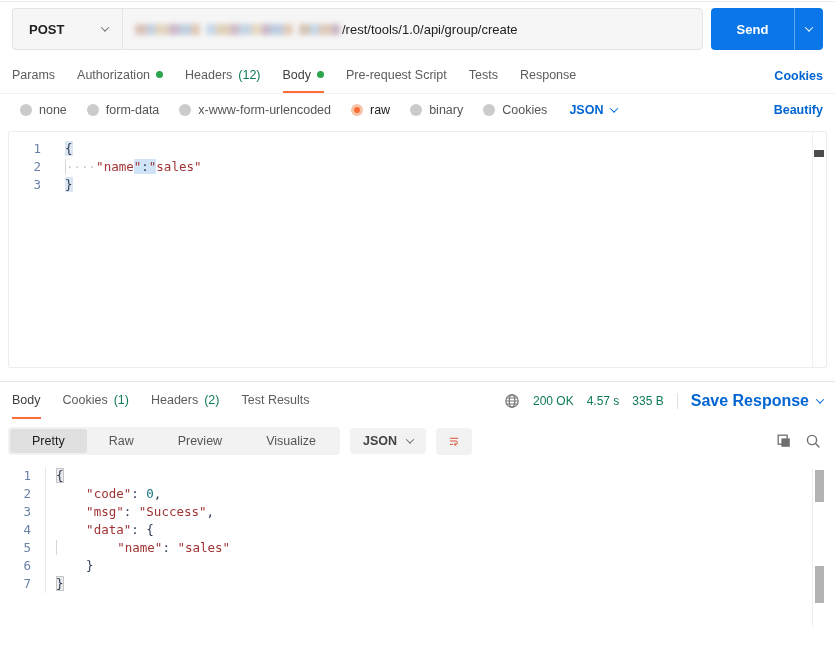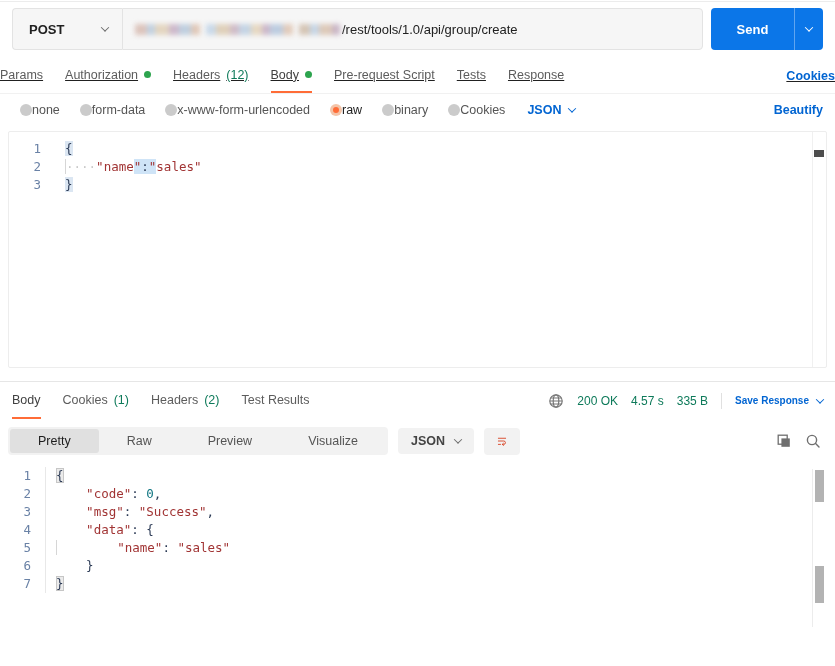--- a/index.html
+++ b/index.html
@@ -21,32 +21,32 @@
     background:#0b76e8; border-radius:4px; color:#fff; cursor:pointer; }
   .send-main { flex:1; display:flex; align-items:center; justify-content:center;
     font-size:13px; font-weight:700; border-right:1px solid rgba(255,255,255,.35); }
   .send-caret { width:28px; display:flex; align-items:center; justify-content:center; }
   .chev { display:inline-block; width:6px; height:6px; border-right:1.6px solid currentColor;
     border-bottom:1.6px solid currentColor; transform:rotate(45deg) translate(-1px,-1px); }
   .chev-gray { color:#6d6d6d; }
 
   
   .tabs-row { display:flex; align-items:stretch; height:36px; margin-top:8px;
-    padding:0 0; border-bottom:1px solid #f1f1f1; font-size:12.5px;text-decoration:underline; }
+    padding:0 12px; border-bottom:1px solid #f1f1f1; font-size:12.5px; }
   .tab { display:flex; align-items:center; gap:6px; margin-right:22px; color:#5c5c5c;
     cursor:pointer; border-bottom:2px solid transparent; }
   .tab.active { color:#404040; font-weight:400; border-bottom-color:#ff6c37; }
   .tab .count { color:#0e7a5a; }
   .dot { width:7px; height:7px; border-radius:50%; background:#2da44e; }
   .link { color:#0265d2; font-weight:700; cursor:pointer; }
   .tabs-row .link { margin-left:auto; align-self:center; }
 
   
   .type-row { display:flex; align-items:center; padding:9px 12px 8px 20px; font-size:12.5px; }
-  .opt { display:flex; align-items:center; margin-right:20px; color:#555; cursor:pointer; }
+  .opt { display:flex; align-items:center; gap:7px; margin-right:20px; color:#555; cursor:pointer; }
   .opt.sel { color:#1d1d1d; }
   .radio { width:12px; height:12px; border-radius:50%; background:#cbcbcb; position:relative; }
   .radio.on { background:#f4c4a8; }
   .radio.on i { position:absolute; left:3px; top:3px; width:6px; height:6px;
     border-radius:50%; background:#ff6c37; }
   .lang-link { display:flex; align-items:center; gap:8px; color:#0265d2; font-weight:700;
     cursor:pointer; margin-left:2px; }
   .type-row .beautify { margin-left:auto; }
 
   
@@ -71,26 +71,26 @@
   .v-scroll { position:absolute; top:0; right:0; bottom:0; width:14px; border-left:1px solid #f0f0f0; }
   .thumb-dark { position:absolute; top:18px; right:2px; width:10px; height:7px; background:#4d4d4d; }
 
   
   .resp-sect { margin-top:13px; border-top:1px solid #e6e6e6; }
   .resp-tabs { display:flex; align-items:stretch; height:37px; padding:0 12px; font-size:12.5px; }
   .resp-meta { margin-left:auto; display:flex; align-items:center; gap:13px; font-size:12px; }
   .stat { color:#0e7a5a; }
   .sep { width:1px; height:16px; background:#e0e0e0; }
   .save-resp { display:flex; align-items:center; gap:8px; color:#0265d2; font-weight:700;
-    font-size:10px; cursor:pointer; }
+    font-size:16px; cursor:pointer; }
   .icon-btn { display:flex; align-items:center; justify-content:center; cursor:pointer; }
 
   .toolbar { display:flex; align-items:center; padding:8px 14px 7px 8px; }
   .seg { display:flex; background:#f2f2f2; border-radius:4px; padding:2px; font-size:12.5px; }
-  .seg-item { padding:5px 28px; color:#555; border-radius:3px; cursor:pointer; }
+  .seg-item { padding:5px 22px; color:#555; border-radius:3px; cursor:pointer; }
   .seg-item.active { background:#e0e0e0; color:#1d1d1d; }
   .pill { display:flex; align-items:center; gap:10px; margin-left:10px; background:#f2f2f2;
     border-radius:4px; padding:6px 13px; font-size:12.5px; font-weight:700; color:#444; cursor:pointer; }
   .wrap-btn { margin-left:10px; background:#f2f2f2; border-radius:4px; width:36px; height:27px; }
   .right-icons { margin-left:auto; display:flex; align-items:center; gap:13px; }
 
   .resp-area { position:relative; margin-top:5px; min-height:160px; }
   .resp-scroll { position:absolute; top:2px; right:10px; width:13px; height:158px;
     border-left:1px solid #ececec; }
   .thumb-gray { position:absolute; right:1px; width:9px; background:#b3b3b3; }

